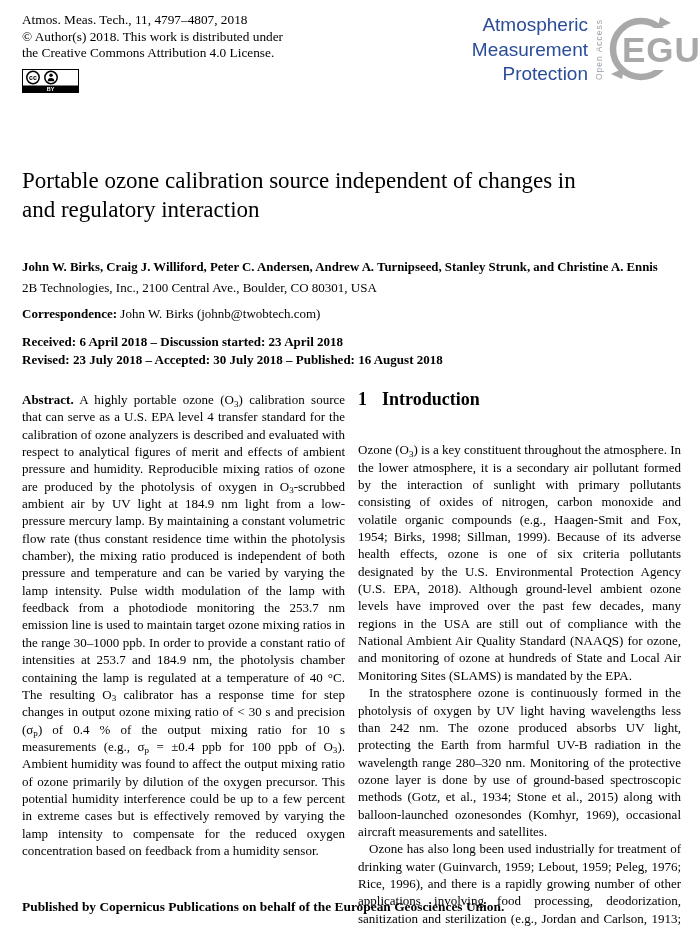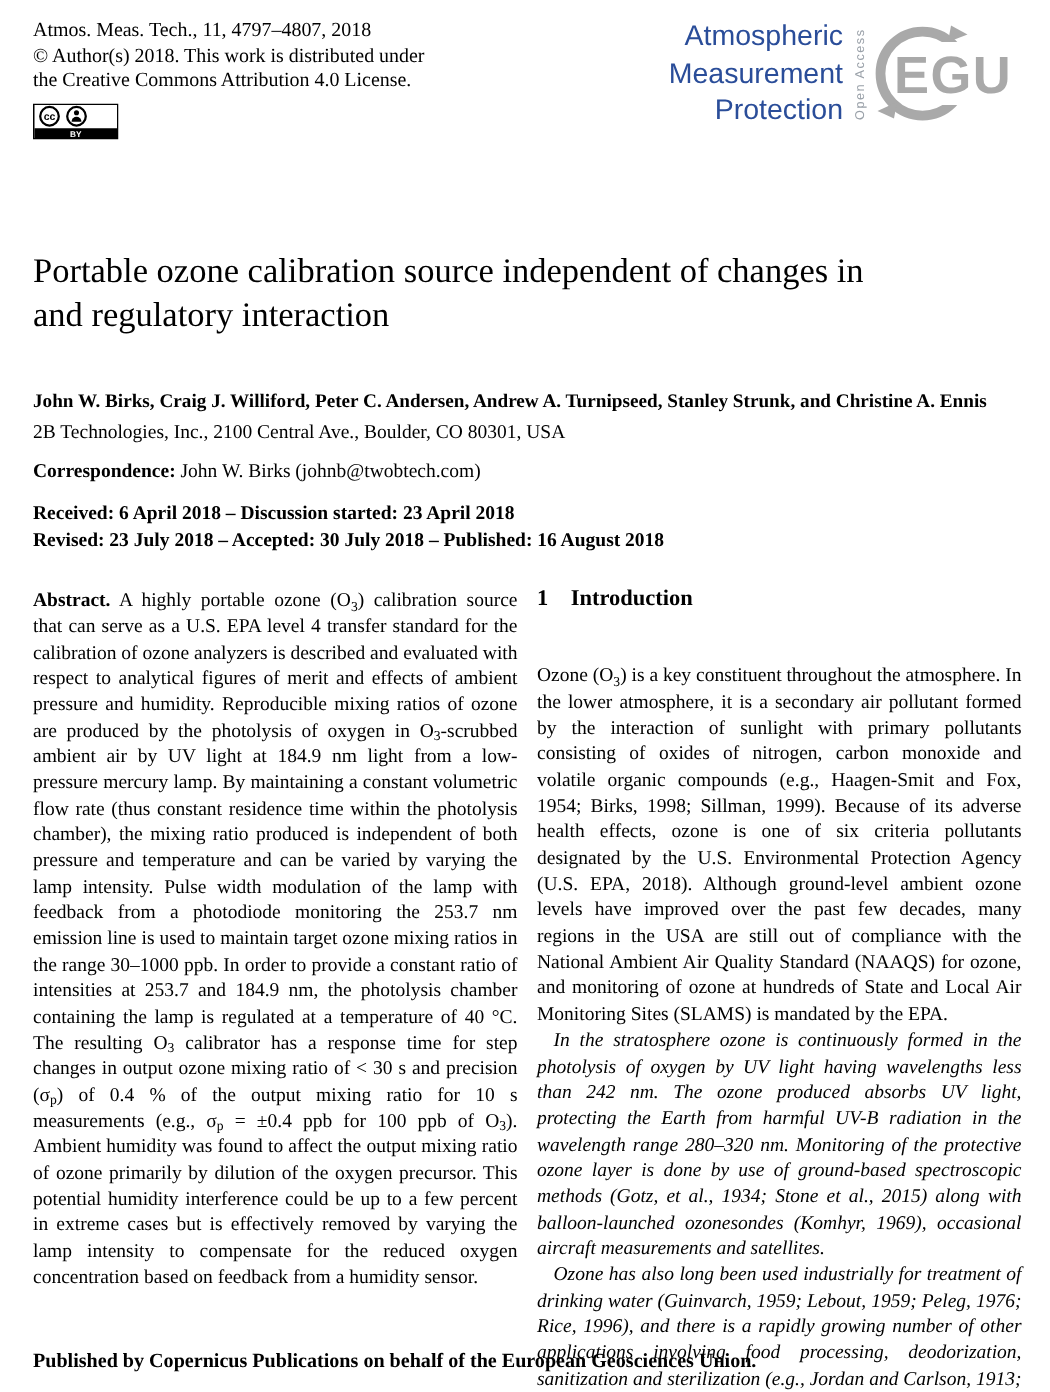--- a/index.html
+++ b/index.html
@@ -7,21 +7,21 @@
   html,body { background:#ffffff; }
   body {
     width:700px; height:928px; position:relative; overflow:hidden;
     font-family:"Liberation Serif","DejaVu Serif",serif; color:#000;
   }
   .abs { position:absolute; }
 
   
   .hdr-left { top:12px; left:22px; font-size:13.3px; line-height:16.6px; }
   .cc-badge { margin-top:7px; display:block; }
-  .hdr-right { top:10px; right:26px; display:flex; align-items:flex-start; }
+  .hdr-right { top:10px; right:0; display:flex; align-items:flex-start; }
   .journal-name {
     font-family:"Liberation Sans","DejaVu Sans",sans-serif;
     color:var(--journal_blue); font-size:19px; line-height:24.5px;
     text-align:right; margin-top:3px;
   }
   .open-access {
     font-family:"Liberation Sans","DejaVu Sans",sans-serif;
     color:var(--oa_gray); font-size:8.5px; letter-spacing:1px;
     writing-mode:vertical-rl; transform:rotate(180deg);
     height:74px; margin:2px 4px 0 6px; text-align:center;
@@ -30,22 +30,22 @@
   .title { top:166px; left:22px; right:18px; font-size:23px; font-weight:normal; line-height:29px; }
   .authors { top:260px; left:22px; right:2px; font-size:12.8px; font-weight:bold; }
   .affiliation { top:280px; left:22px; right:18px; font-size:13px; }
   .correspondence { top:306px; left:22px; right:18px; font-size:13px; }
   .dates { top:333px; left:22px; right:18px; font-size:13px; line-height:17.5px;font-weight:bold; }
 
   
   .columns { top:391px; left:22px; display:flex; gap:13px; width:660px; }
   .col { width:323px; font-size:13px; line-height:17.35px; text-align:justify; hyphens:auto; }
   .col p { margin:0; }
-  .col .indent { text-indent:11px;font-style:italic; }
-  .sec-heading { font-weight:bold; font-size:15px; text-align:left; margin-bottom:33px; }
+  .col .indent { text-indent:11px; }
+  .sec-heading { font-weight:bold; font-size:18px; text-align:left; margin-bottom:33px; }
   .sec-num { display:inline-block; margin-right:15px; }
   sub { font-size:70%; vertical-align:baseline; position:relative; top:0.28em; line-height:0; }
 
   .footer { top:899px; left:22px; right:18px; font-size:13.4px; font-weight:bold; }
 </style>
 </head>
 <body>
 
 <div class="abs hdr-left">
   <div>Atmos. Meas. Tech., 11, 4797–4807, 2018</div>

